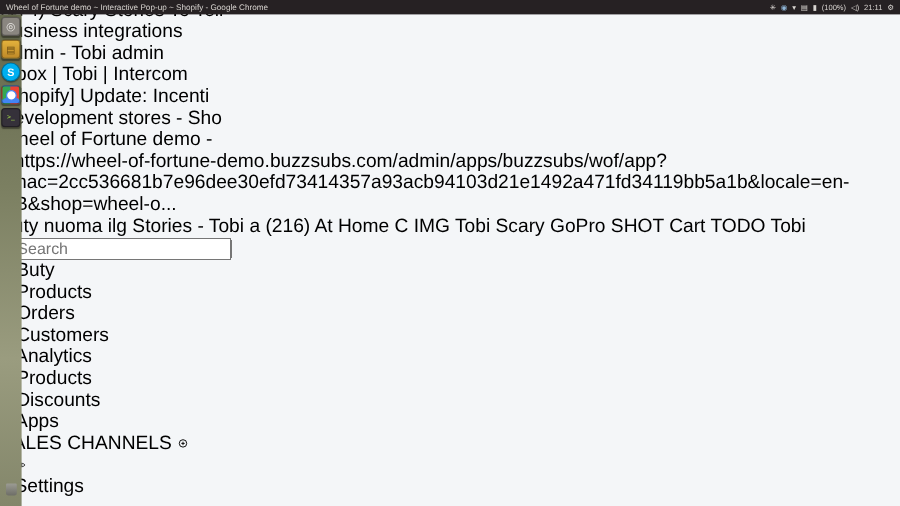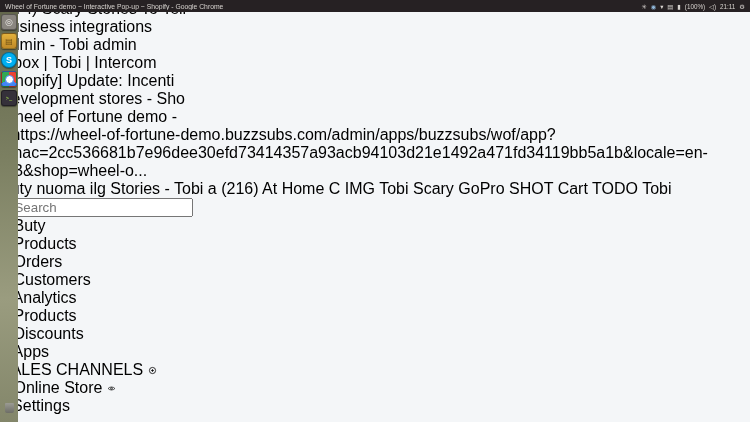--- a/index.html
+++ b/index.html
@@ -377,21 +377,20 @@
         <span class="side-label">SALES CHANNELS</span>
         <svg class="icn" width="9" height="9" viewBox="0 0 16 16" stroke="currentColor" fill="none" stroke-width="1.4">
             <circle cx="8" cy="8" r="5.5"></circle>
             <path d="M8 5.5v5M5.5 8h5"></path>
           </svg>
       </div>
       <div class="side-item">
         <svg class="icn" width="9" height="9" viewBox="0 0 16 16" stroke="currentColor" fill="none" stroke-width="1.4">
             <path d="M3 6l1-3h8l1 3M3.5 7.5V13h9V7.5M3 6c0 2.5 3.3 2.5 3.3 0C6.3 8.5 9.7 8.5 9.7 6c0 2.5 3.3 2.5 3.3 0"></path>
           </svg>
-        <span class="side-label">Online Store</span>
         <svg class="icn" width="9" height="9" viewBox="0 0 16 16" stroke="currentColor" fill="none" stroke-width="1.2">
             <path d="M2 8c2.5-3.5 9.5-3.5 12 0-2.5 3.5-9.5 3.5-12 0z"></path>
             <circle cx="8" cy="8" r="1.5"></circle>
           </svg>
       </div>
       <div id="settings">
         <div class="side-item">
           <span class="icn" style="font-size:8.5px">⚙</span>
           <span class="side-label">Settings</span>
         </div>

